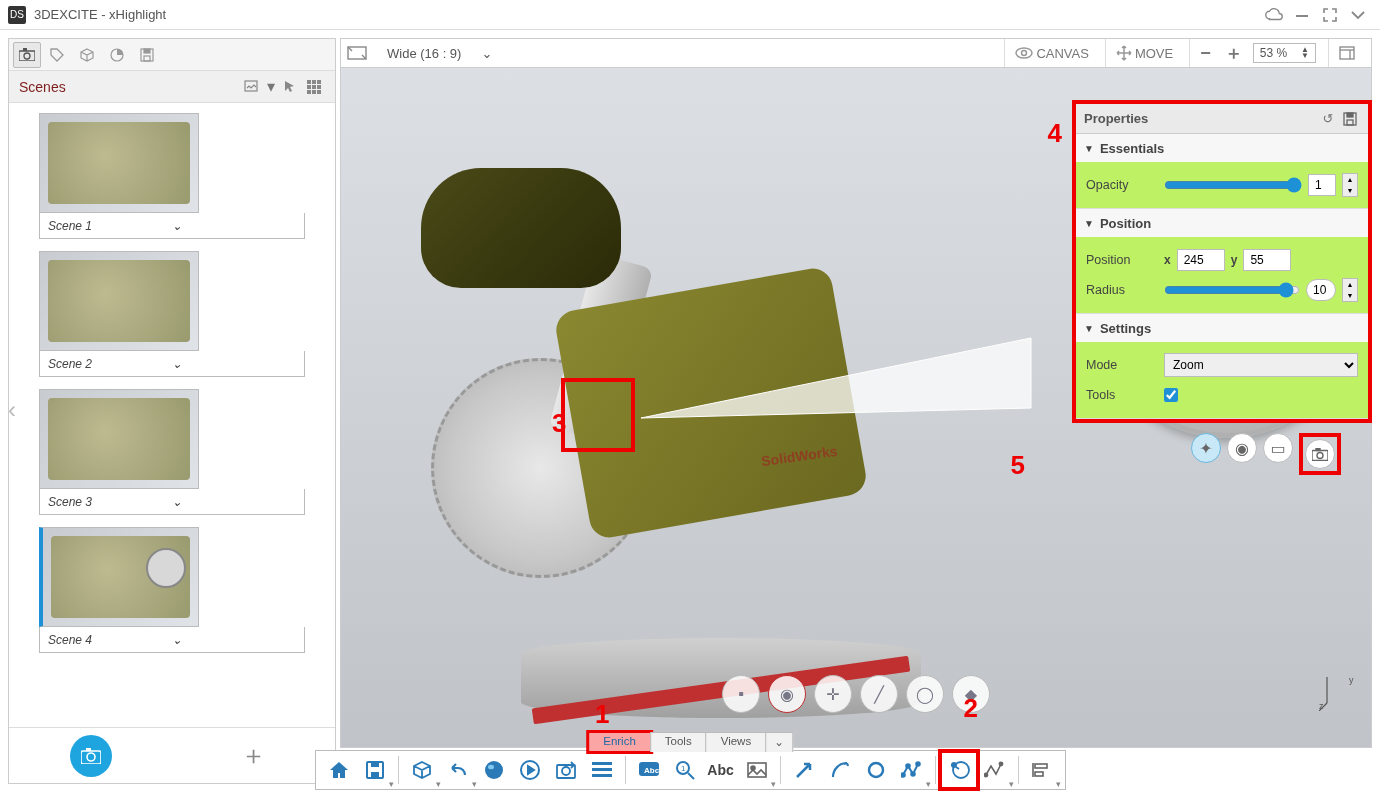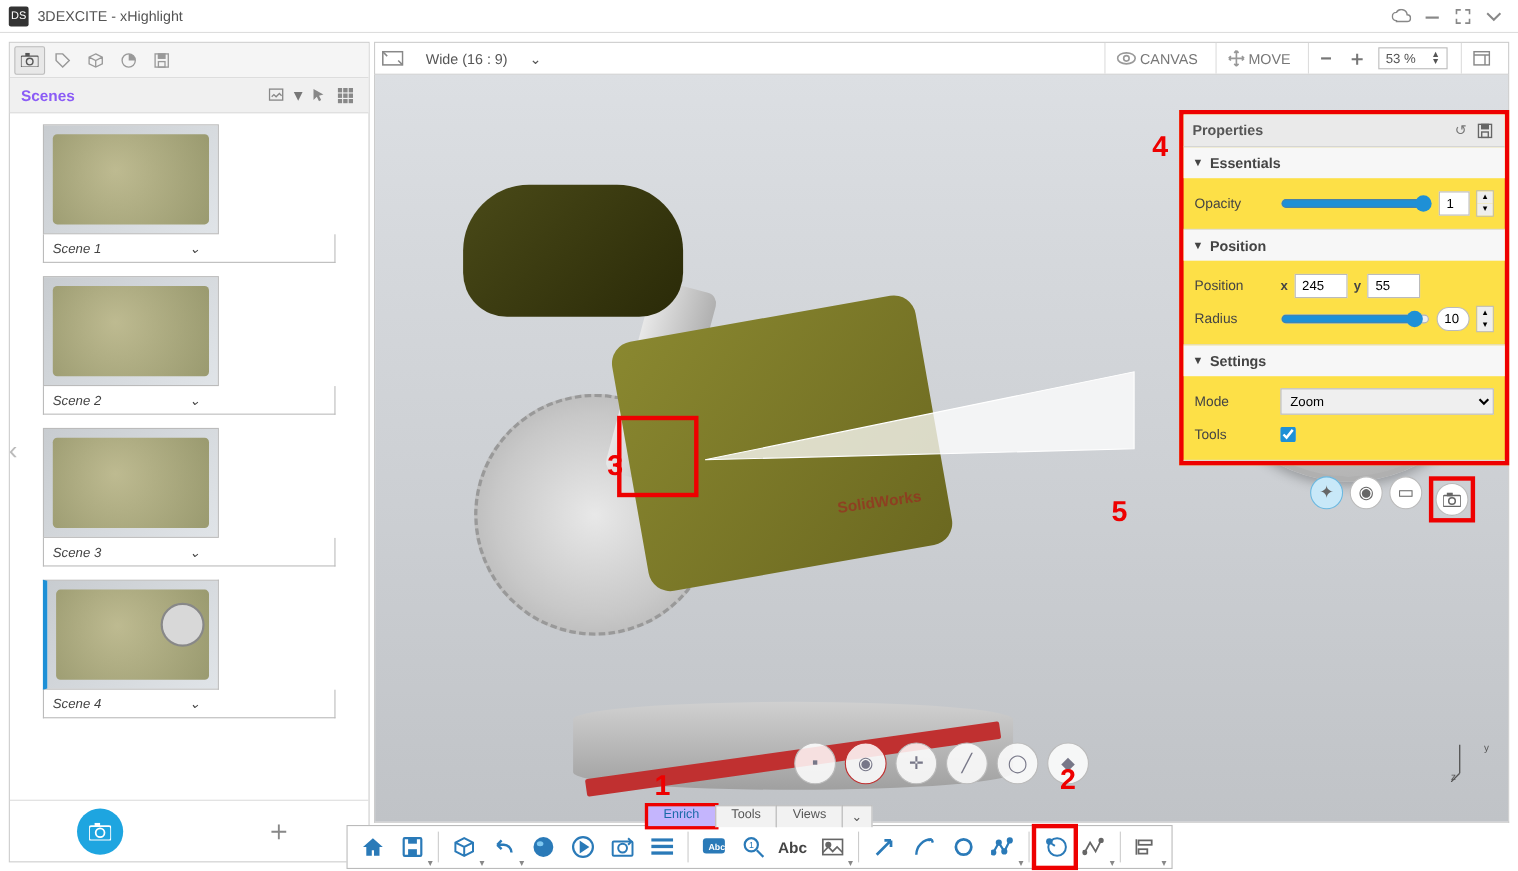--- a/index.html
+++ b/index.html
@@ -11,21 +11,21 @@
 .titlebar .spacer { flex: 1; }
 .titlebar .tbtn { width: 24px; height: 24px; display: flex; align-items: center; justify-content: center; color: #666; cursor: pointer; margin: 0 2px; }
 
 .workspace { position: relative; height: 762px; display: flex; }
 
 .left-panel { width: 328px; background: #fff; border: 1px solid #ccc; margin: 8px 0 8px 8px; display: flex; flex-direction: column; }
 .lp-toolbar { height: 32px; background: #f5f5f5; border-bottom: 1px solid #ddd; display: flex; align-items: center; padding: 0 4px; gap: 2px; }
 .lp-tabbtn { width: 28px; height: 26px; border: 1px solid transparent; border-radius: 2px; display:flex; align-items:center; justify-content:center; color:#555; cursor:pointer; }
 .lp-tabbtn.active { background: #e8e8e8; border-color: #bbb; }
 .lp-header { height: 32px; background: #f0f0f0; border-bottom: 1px solid #ddd; display: flex; align-items: center; padding: 0 10px; }
-.lp-header .ttl { font-size: 14px; font-weight: bold; color: #8b5cf6; flex:1; }
+.lp-header .ttl { font-size: 14px; font-weight: normal; color: #7f1d1d; flex:1; }
 .lp-header .hicon { width: 22px; height: 22px; color:#777; display:flex; align-items:center; justify-content:center; cursor:pointer; margin-left:2px; }
 
 .scene-list { flex: 1; overflow: auto; padding: 10px 30px; }
 .scene-item { margin-bottom: 12px; }
 .scene-item.selected .thumb { border-left: 4px solid #1e90d6; }
 .scene-item .thumb { width: 160px; height: 100px; background: linear-gradient(135deg,#c8ccd0,#e0e4e8); border: 1px solid #bbb; position:relative; overflow:hidden; }
 .scene-item .thumb .mockobj { position:absolute; inset:8px; background: radial-gradient(circle at 40% 40%, #b0a860, #6c6a20); opacity:.6; border-radius:4px; }
 .scene-item .thumb .mockcircle { position:absolute; width:40px; height:40px; border-radius:50%; background:#d8d8d8; border:2px solid #888; top:20%; right:8%; }
 .scene-label { display:flex; align-items:center; border:1px solid #bbb; border-top:none; height:26px; padding:0 8px; font-size:12px; color:#444; cursor:pointer; }
 .scene-label span { flex:1;font-style:italic; }
@@ -76,21 +76,21 @@
 .callout-row .cb2 { width:30px; height:30px; border-radius:50%; background:#fff; border:1px solid #bbb; display:flex; align-items:center; justify-content:center; color:#666; cursor:pointer; }
 .callout-row .cb2.active { background:#c8e8f8; border-color:#6bb8e0; }
 .callout-row .camera-highlight { border:4px solid #e00; padding:2px; }
 
 .scene-controls { position:absolute; left:50%; bottom:34px; transform:translateX(-50%); display:flex; gap:8px; }
 .sc { width:38px; height:38px; border-radius:50%; background:rgba(255,255,255,.85); border:1px solid #bbb; display:flex; align-items:center; justify-content:center; color:#778; cursor:pointer; }
 .sc.red { border-color:#c03030; }
 
 .axes { position:absolute; right:12px; bottom:36px; width:40px; height:40px; color:#555; font-size:10px; }
 
-.props { position:absolute; right:8px; top:70px; width:300px; background:#fde047; border:1px solid #bbb; border-top:4px solid #e00; border-right:4px solid #e00; border-bottom:4px solid #e00; border-left:4px solid #e00; font-size:13px; color:#444; z-index:20; }
+.props { position:absolute; right:8px; top:70px; width:300px; background:#bef264; border:1px solid #bbb; border-top:4px solid #e00; border-right:4px solid #e00; border-bottom:4px solid #e00; border-left:4px solid #e00; font-size:13px; color:#444; z-index:20; }
 .props-header { height:30px; background:#eaeaea; display:flex; align-items:center; padding:0 8px; border-bottom:1px solid #ccc; }
 .props-header .pt { font-weight:bold; color:#555; flex:1; }
 .props-header .pi { width:20px; height:20px; color:#777; display:flex; align-items:center; justify-content:center; cursor:pointer; margin-left:2px; }
 .props-section { border-bottom:1px solid #ddd; }
 .sec-head { height:28px; display:flex; align-items:center; padding:0 8px; font-weight:bold; cursor:pointer; background:#f7f7f7; }
 .sec-head .tri { margin-right:6px; font-size:10px; }
 .sec-body { padding:8px 10px; }
 .prow { display:flex; align-items:center; height:30px; gap:6px; }
 .prow label { width:72px; font-size:12.5px; }
 .prow .xlabel { font-weight:bold; font-size:12px; }
@@ -107,21 +107,21 @@
 .n1 { left:595px; bottom:62px; }
 .n2 { right:402px; bottom:68px; }
 .n3 { left:552px; top:378px; }
 .n4 { right:318px; top:88px; }
 .n5 { right:355px; top:420px; }
 
 .bottombar { position:absolute; left:0; right:0; bottom:0; height:56px; display:flex; justify-content:center; }
 .bb-inner { background:#fff; border:1px solid #bbb; height:40px; margin-top:14px; display:flex; align-items:center; padding:0 6px; gap:2px; }
 .bb-tabs { position:absolute; bottom:40px; left:50%; transform:translateX(-50%); display:flex; height:20px; font-size:11.5px; }
 .bb-tab { padding:2px 14px; border:1px solid #bbb; border-bottom:none; background:#f2f2f2; color:#555; cursor:pointer; margin-right:-1px; }
-.bb-tab.active { background:#c4b5fd; color:#1a6aa8; }
+.bb-tab.active { background:#fca5a5; color:#1a6aa8; }
 .bb-tab.enrich-hl { outline:3px solid #e00; outline-offset:-1px; }
 .bbbtn { width:34px; height:34px; display:flex; align-items:center; justify-content:center; color:#2a7ab8; font-size:20px; cursor:pointer; position:relative; }
 .bbbtn.small-caret::after { content:'▾'; position:absolute; right:-2px; bottom:-2px; font-size:9px; color:#888; }
 .bbbtn .glyph { font-weight:bold; }
 .bbbtn.highlight { outline:4px solid #e00; }
 .bb-sep { width:1px; height:28px; background:#ccc; margin:0 4px; }
 
 svg { display:block; }
 </style>
 </head>

